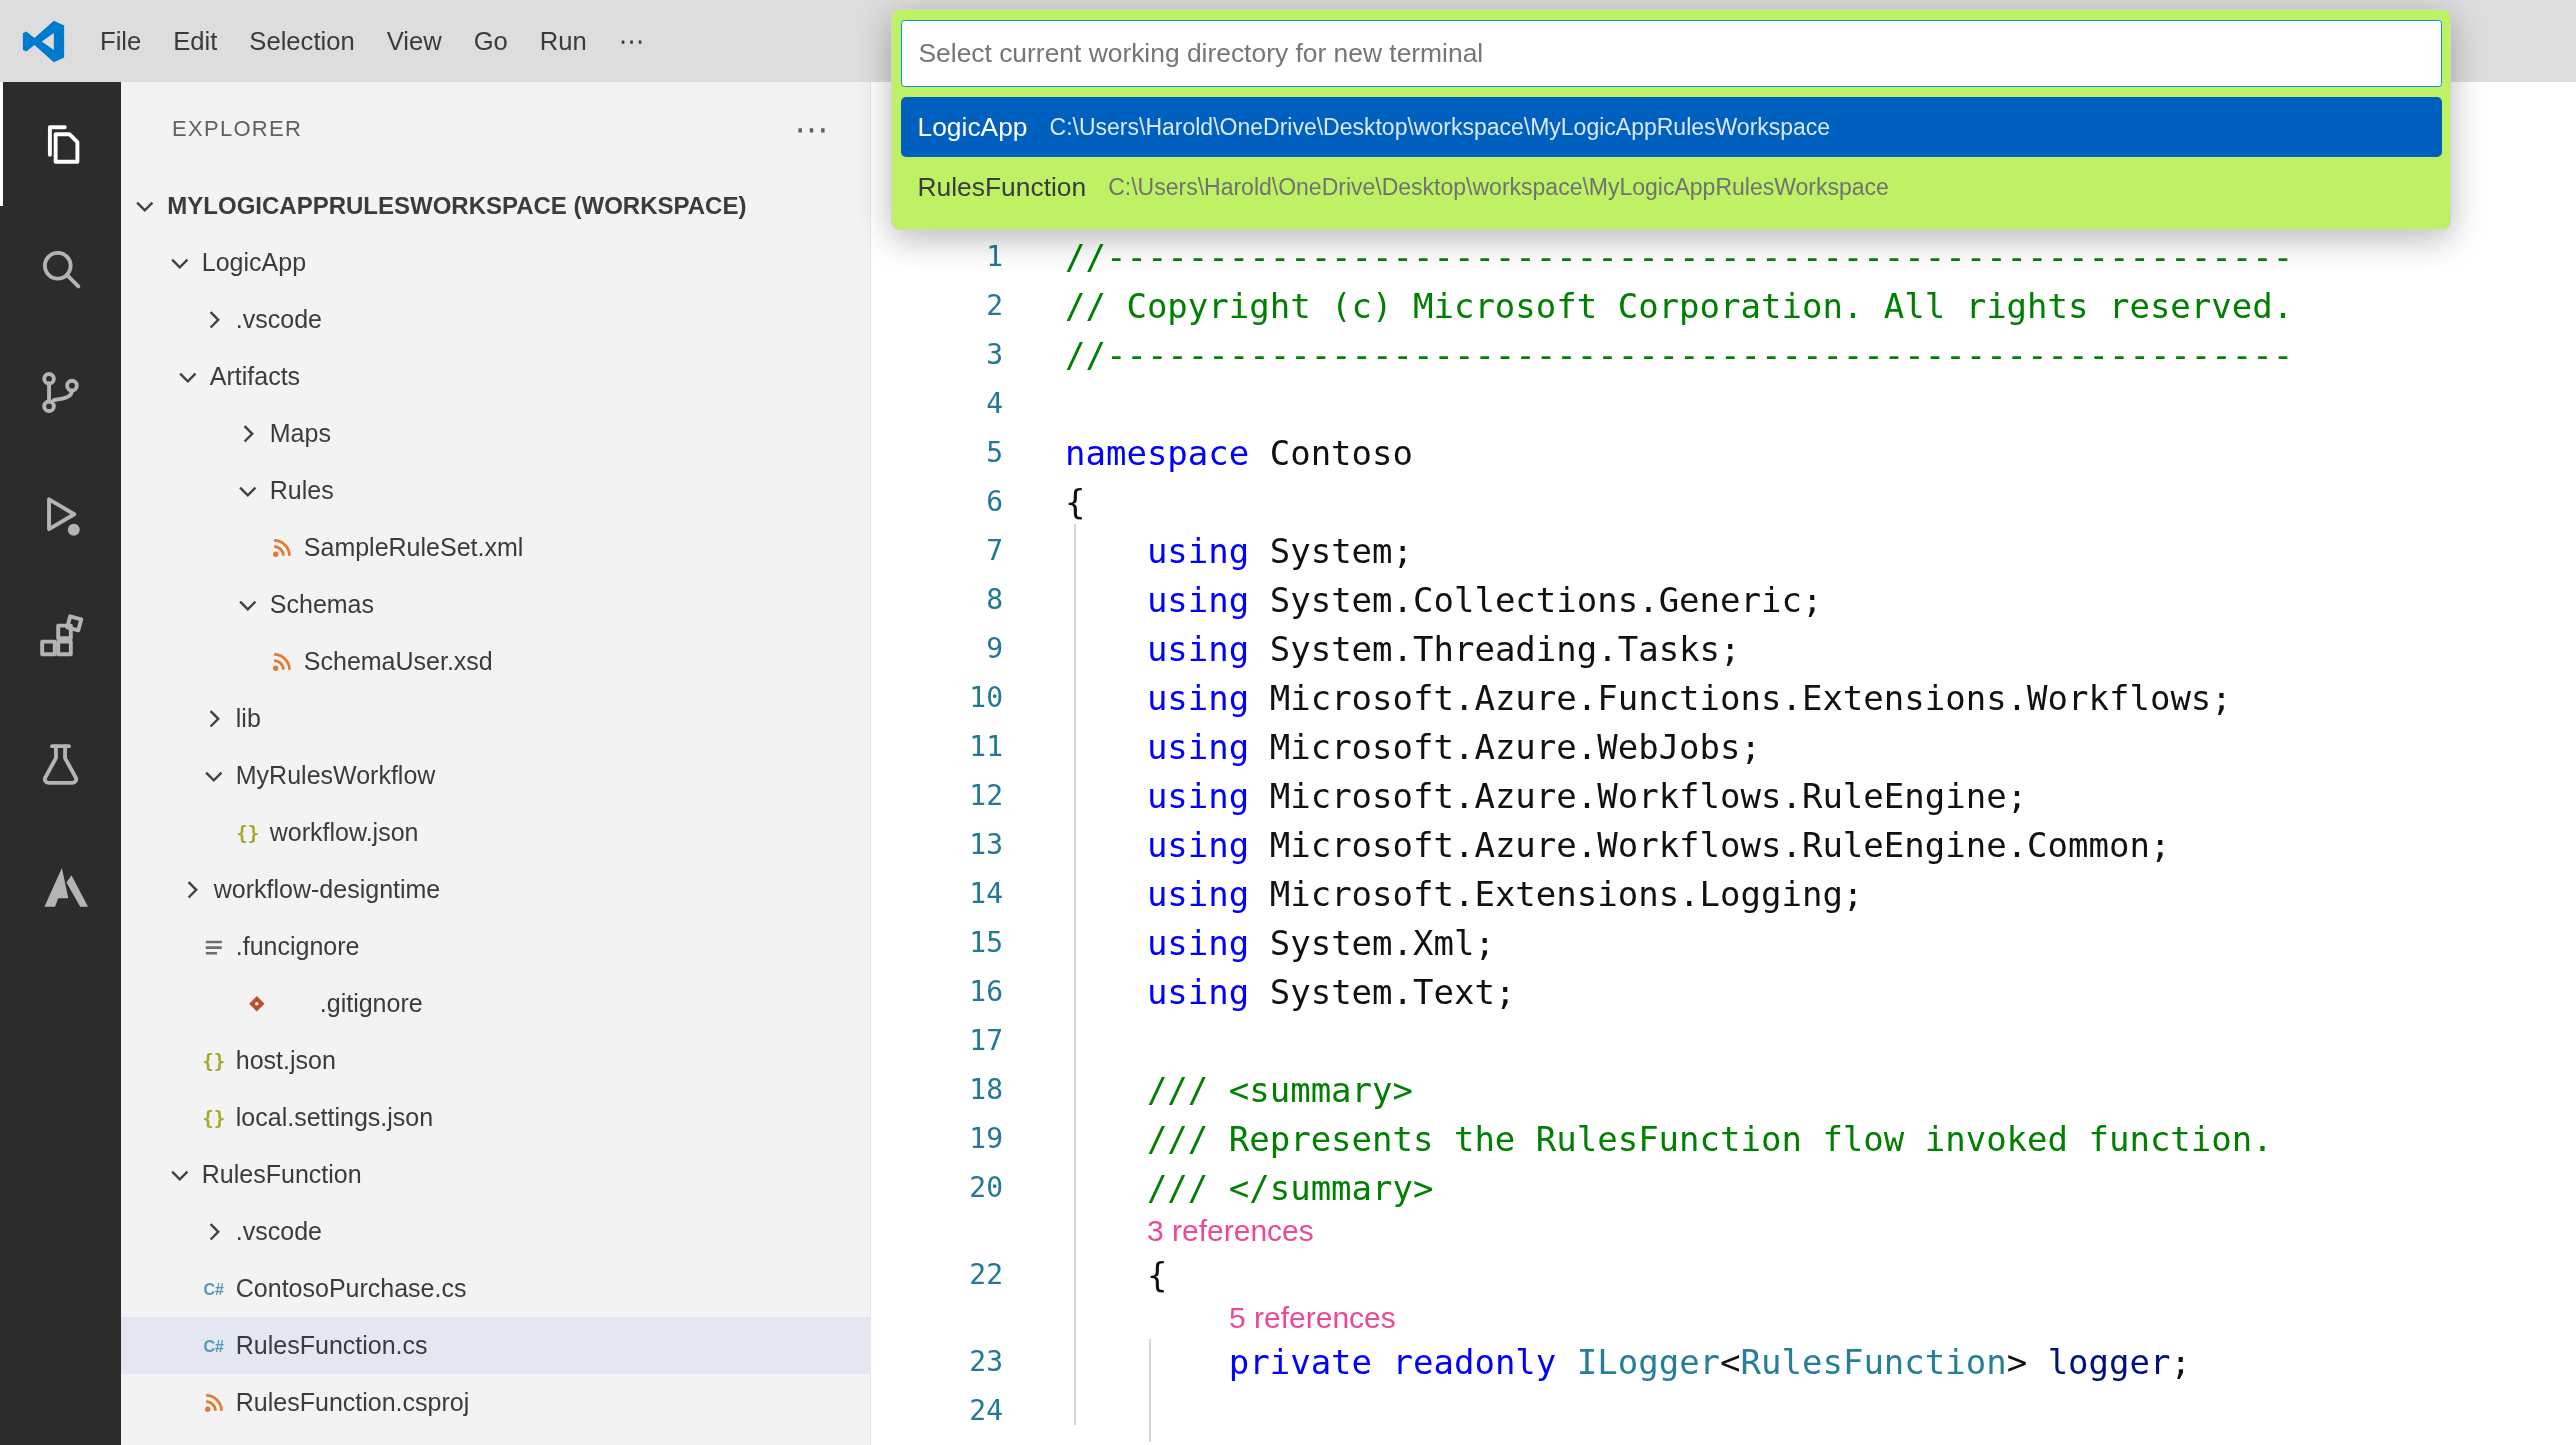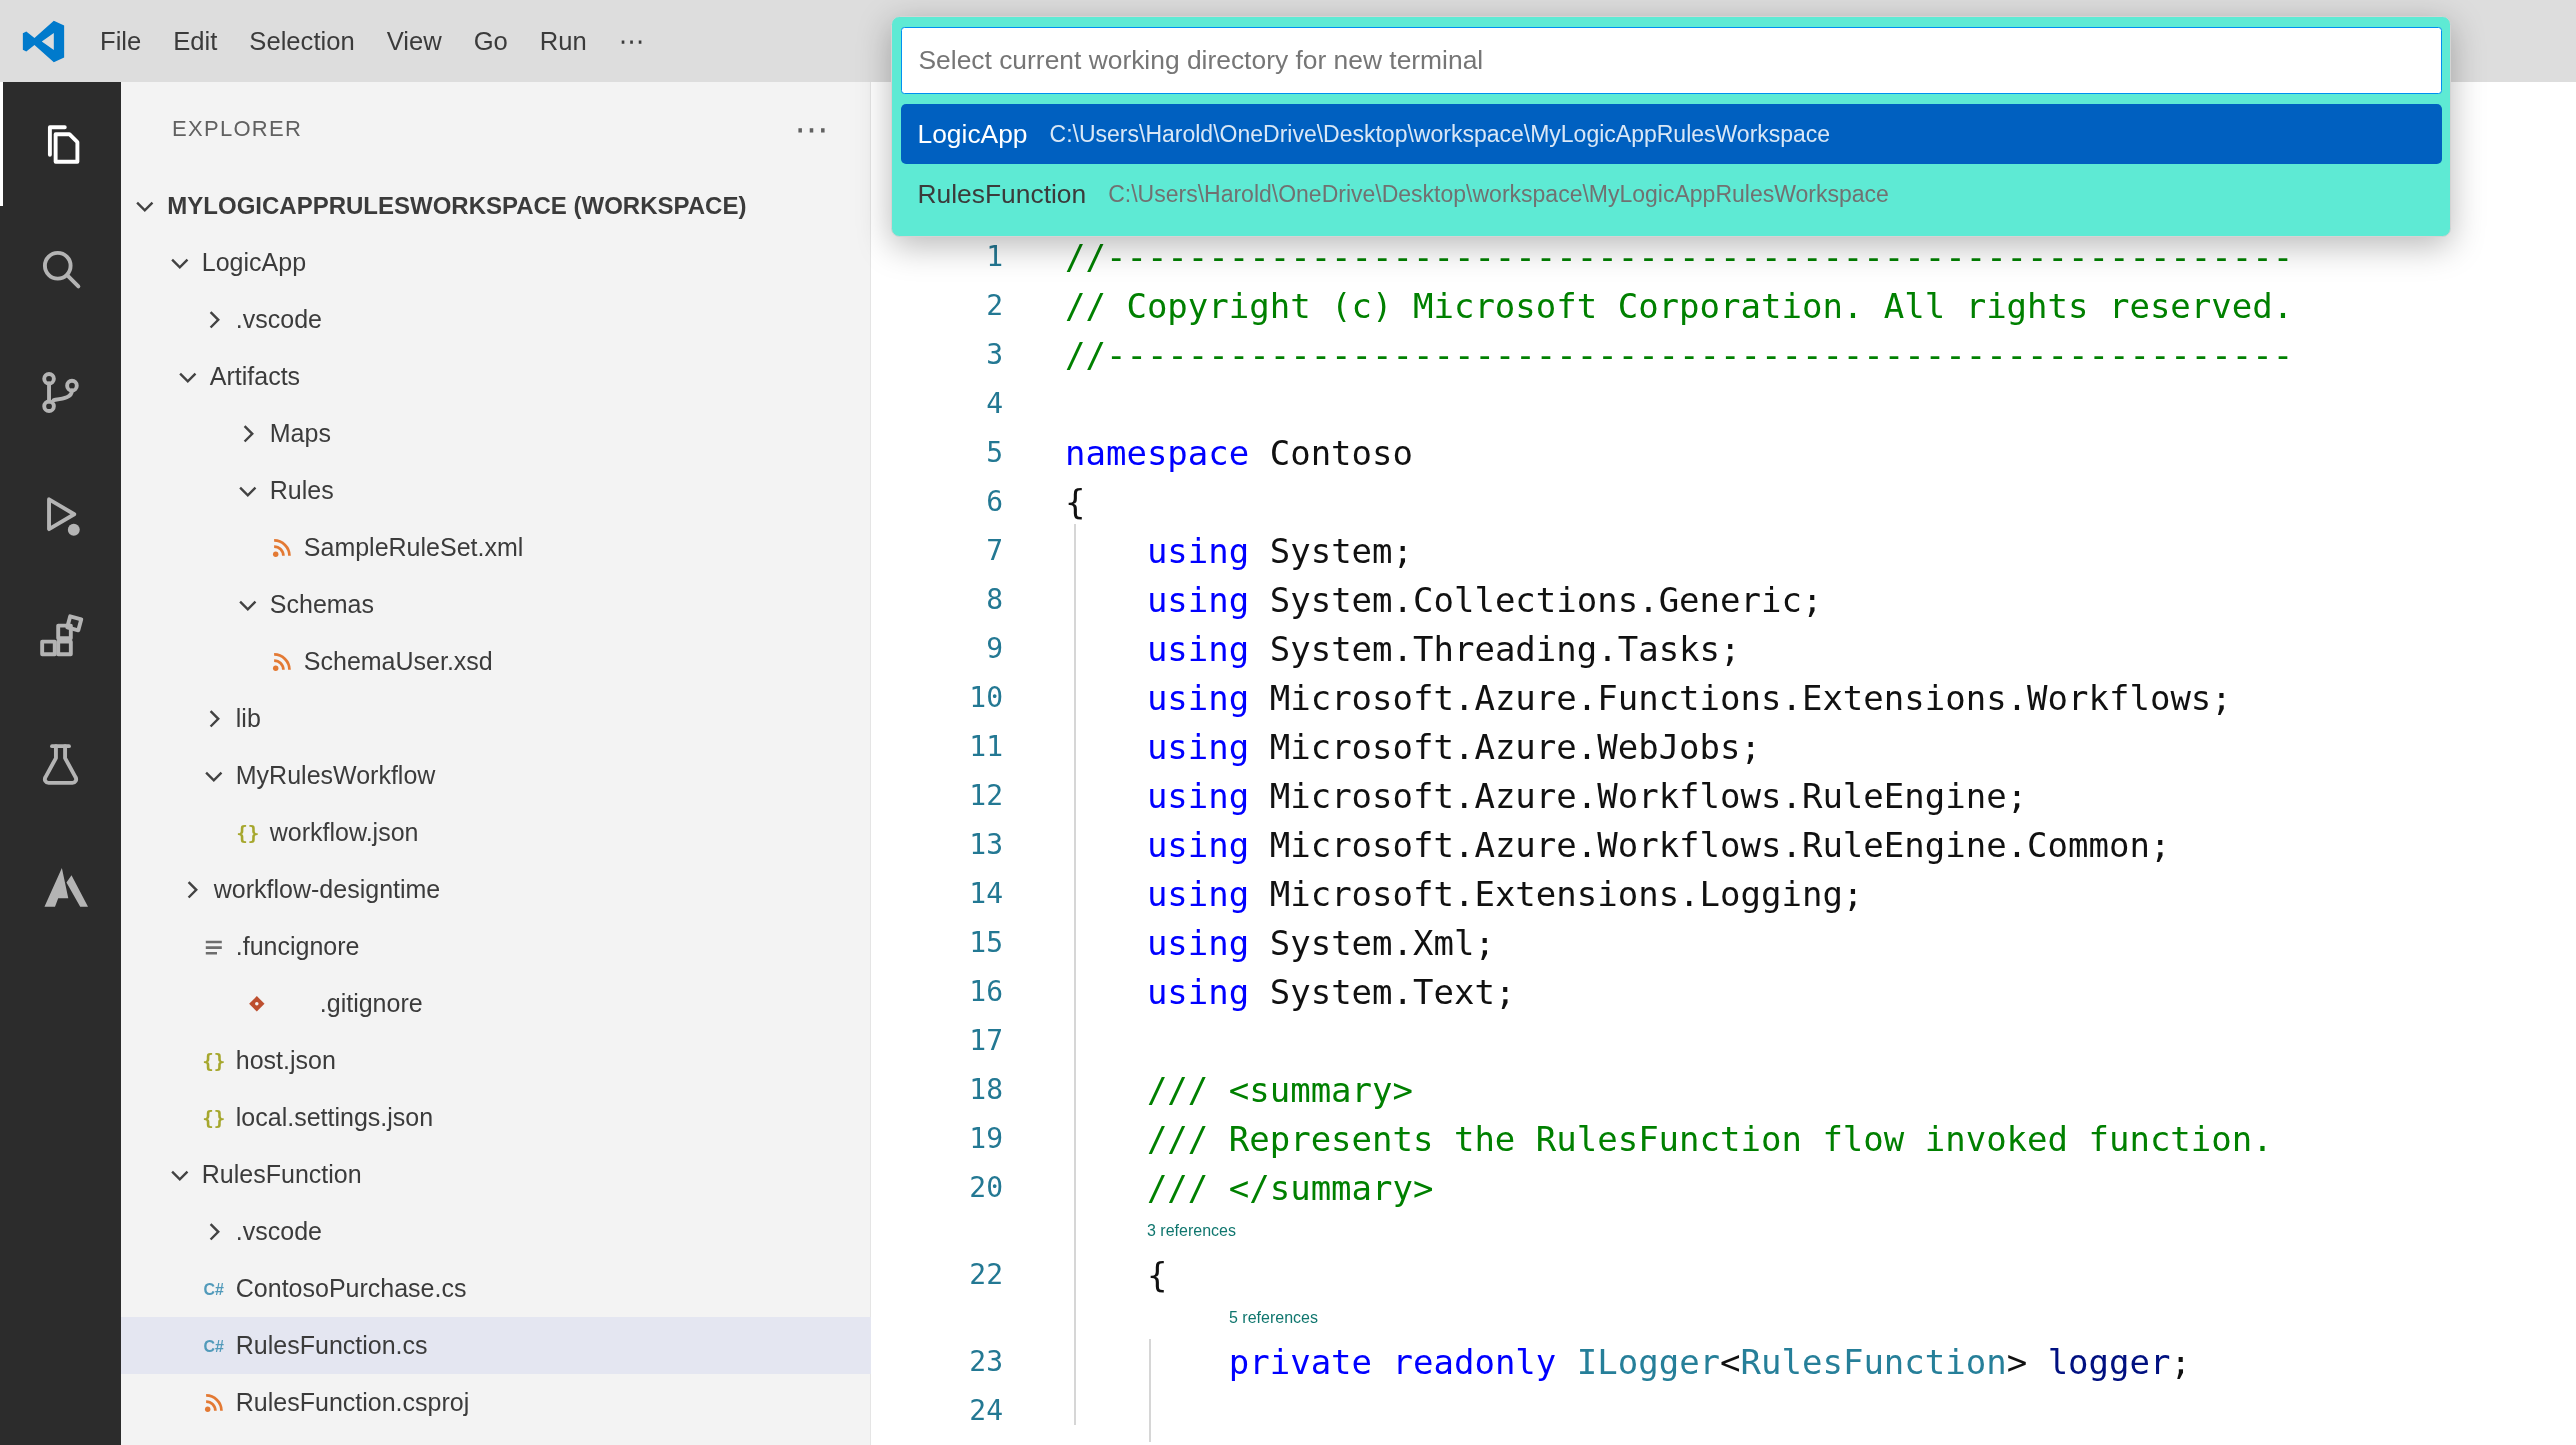--- a/index.html
+++ b/index.html
@@ -29,31 +29,31 @@
   .tw-chev svg{width:25.6px;height:25.6px;}
   .t-label{font-size:25px;color:#3b3b3b;margin-left:6.8px;white-space:nowrap;}
   .t-label.bold{font-weight:bold;font-size:24px;color:#3b3b3b;}
   
   .editor{position:absolute;left:871px;top:82px;width:1705px;height:1363px;background:#ffffff;overflow:hidden;z-index:1;}
   .code{position:absolute;left:0;top:150px;width:100%;}
   .crow{display:flex;height:49px;align-items:center;}
   .lensrow{display:flex;height:38px;align-items:center;}
   .num{width:132px;text-align:right;font-family:"DejaVu Sans Mono",monospace;font-size:28px;color:#237893;flex:0 0 132px;}
   .txt{padding-left:62px;font-family:"DejaVu Sans Mono",monospace;font-size:34px;white-space:pre;color:#111111;}
-  .lens{font-size:16px;color:#0f766e;font-family:"Liberation Sans",sans-serif;cursor:pointer;}
+  .lens{font-size:30px;color:#ec4899;font-family:"Liberation Sans",sans-serif;cursor:pointer;}
   .tk-c{color:#008000;}
   .tk-k{color:#0000ff;}
   .tk-t{color:#267f99;}
   .tk-v{color:#001080;}
   .tk-p{color:#111111;}
   .indent-guide{position:absolute;width:1.7px;background:#d6d6d6;}
   #guide1{left:203px;top:442px;height:901px;}
   #guide2{left:278px;top:1257px;height:103px;}
   
-  .quickpick{position:absolute;left:891px;top:16px;width:1560px;background:#5eead4;border:0.9px solid #d4d4d4;border-radius:8.5px;box-shadow:0 8.5px 34px rgba(0,0,0,0.28);z-index:20;padding:10.2px 8.5px 12px 8.5px;box-sizing:border-box;}
+  .quickpick{position:absolute;left:891px;top:9px;width:1560px;background:#bef264;border:0.9px solid #d4d4d4;border-radius:8.5px;box-shadow:0 8.5px 34px rgba(0,0,0,0.28);z-index:20;padding:10.2px 8.5px 12px 8.5px;box-sizing:border-box;}
   .qp-input{width:100%;box-sizing:border-box;height:67px;border:1.7px solid #0090f1;border-radius:3.4px;background:#ffffff;font-size:26.4px;padding:0 17px;color:#3b3b3b;outline:none;font-family:"Liberation Sans",sans-serif;}
   .qp-input::placeholder{color:#767676;}
   .qp-list{margin-top:10.2px;}
   .qp-row{height:60px;display:flex;align-items:center;padding:0 17px;border-radius:5.1px;cursor:pointer;}
   .qp-row.selected{background:#0060c0;}
   .qp-name{font-size:26.4px;color:#3b3b3b;white-space:nowrap;}
   .qp-path{font-size:23px;color:#717171;margin-left:22px;white-space:nowrap;}
   .qp-row.selected .qp-name{color:#ffffff;}
   .qp-row.selected .qp-path{color:rgba(255,255,255,0.85);}
 </style>

